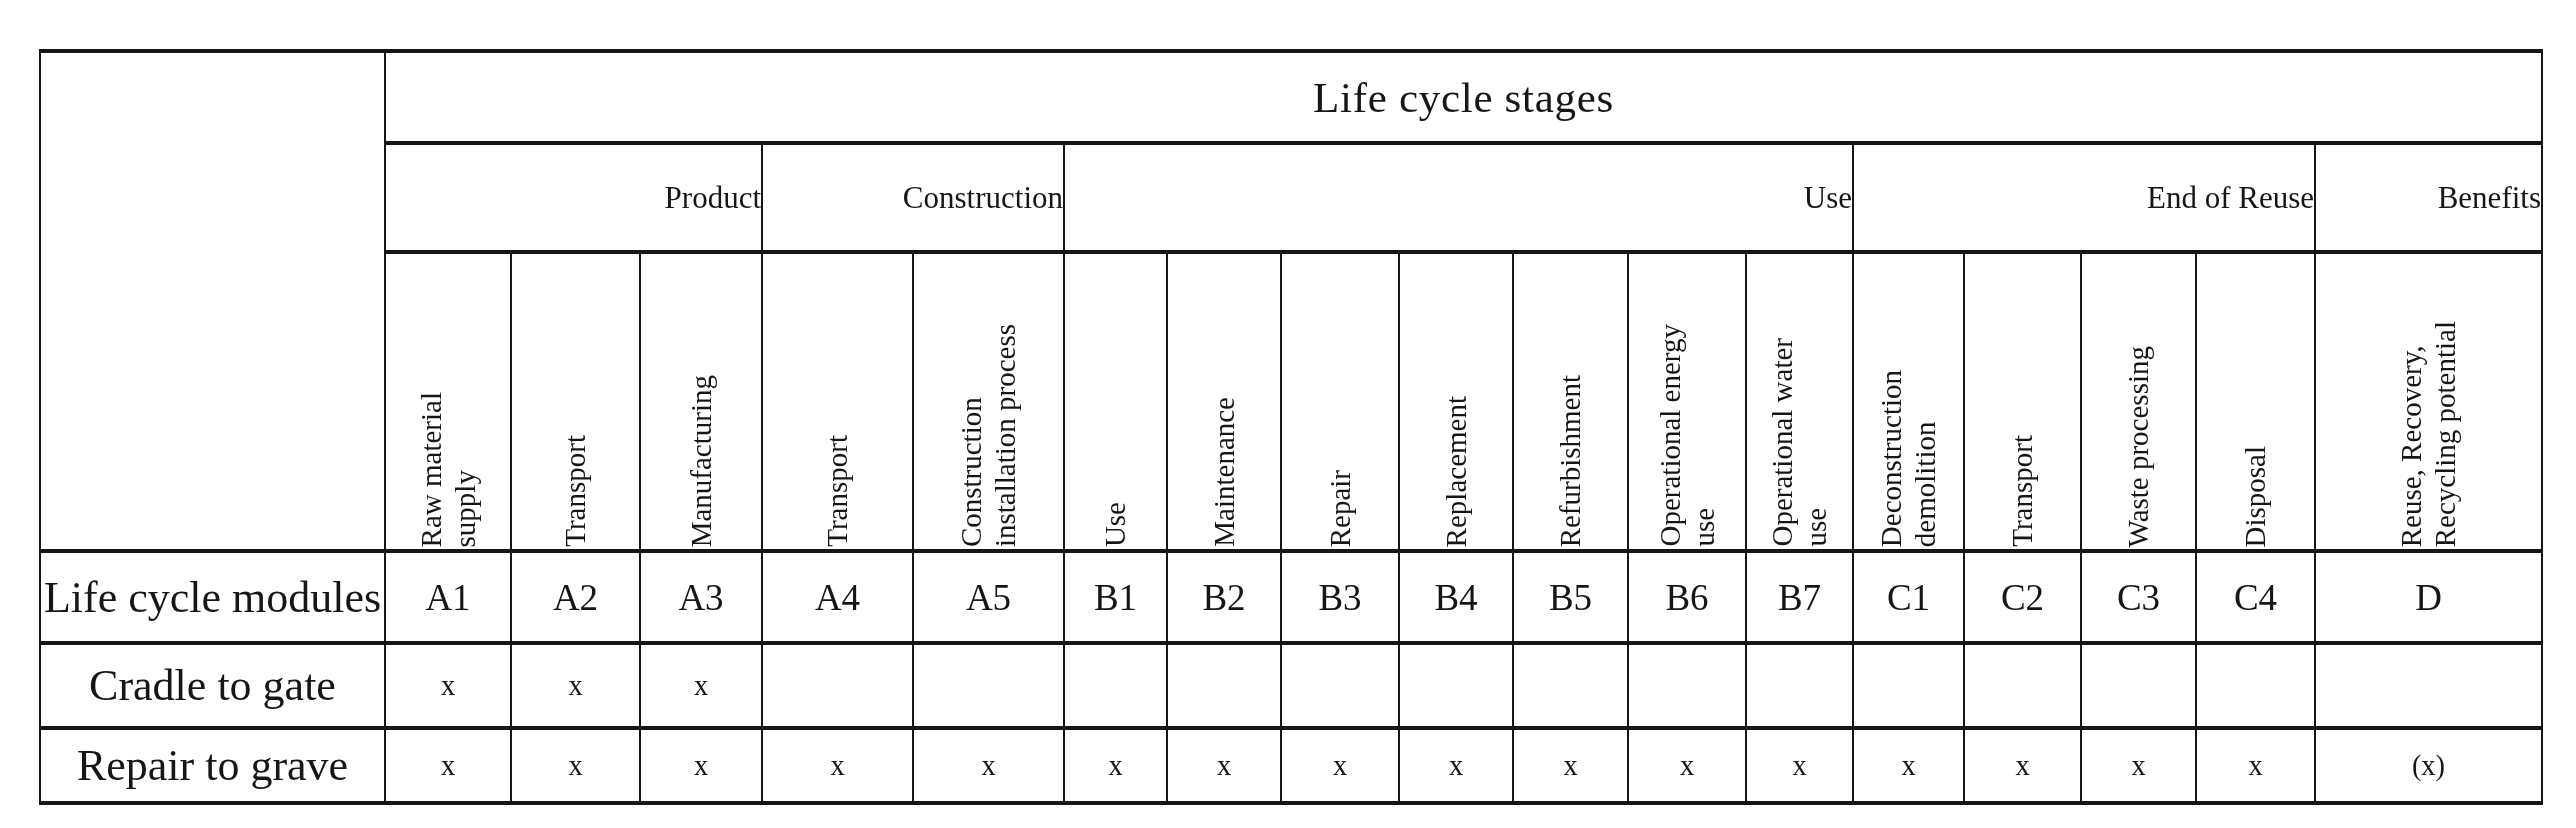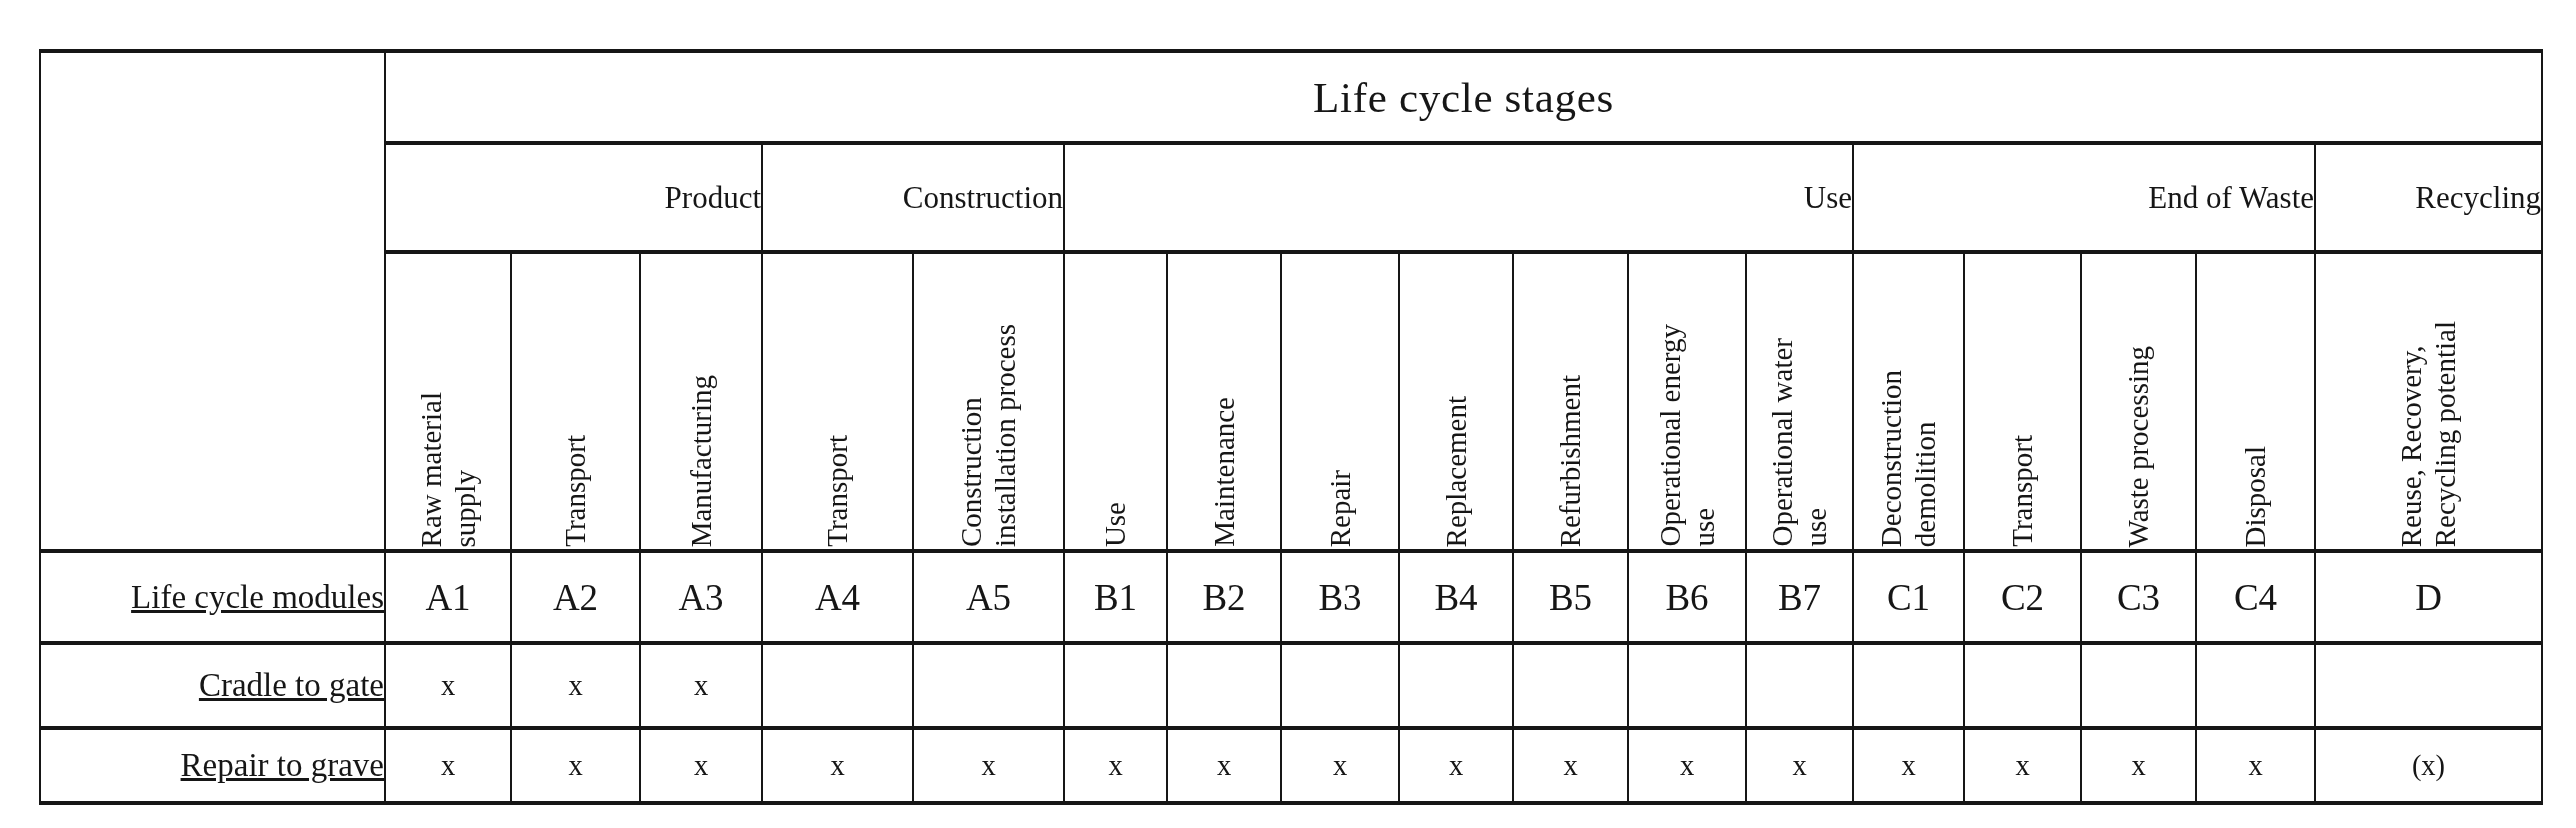--- a/index.html
+++ b/index.html
@@ -65,25 +65,24 @@
   .rottext {
     display: inline-block;
     writing-mode: vertical-rl;
     transform: rotate(180deg);
     white-space: pre-line;
     font-size: 29px;
     line-height: 1.18;
     text-align: start;
   }
   td.rowlabel {
-    text-align: right;
+    text-align: center;
     vertical-align: middle;
     padding-left: 23px;
-    font-size: 33px;
-    text-decoration: underline;
+    font-size: 44px;
   }
   td.code-cell {
     text-align: center;
     vertical-align: middle;
     font-size: 37px;
   }
   td.mark-cell {
     text-align: center;
     vertical-align: middle;
     font-size: 28.5px;
@@ -118,22 +117,22 @@
     <tbody>
         <tr class="r-title">
       <td class="ghost" rowspan="3"></td>
       <td class="title-cell vthick-l vthick-r" colspan="17">Life cycle stages</td>
     </tr>
 
     <tr class="r-group">
       <td class="group-cell vthick-l" colspan="3">Product</td>
       <td class="group-cell" colspan="2">Construction</td>
       <td class="group-cell" colspan="7">Use</td>
-      <td class="group-cell" colspan="4">End of Waste</td>
-      <td class="group-cell vthick-r">Recycling</td>
+      <td class="group-cell" colspan="4">End of Reuse</td>
+      <td class="group-cell vthick-r">Benefits</td>
     </tr>
 
     <tr class="r-rot">
       <td class="rotcell vthick-l"><span class="rottext">Raw material
 supply</span></td>
       <td class="rotcell"><span class="rottext">Transport</span></td>
       <td class="rotcell"><span class="rottext">Manufacturing</span></td>
       <td class="rotcell"><span class="rottext">Transport</span></td>
       <td class="rotcell"><span class="rottext">Construction
 installation process</span></td>

